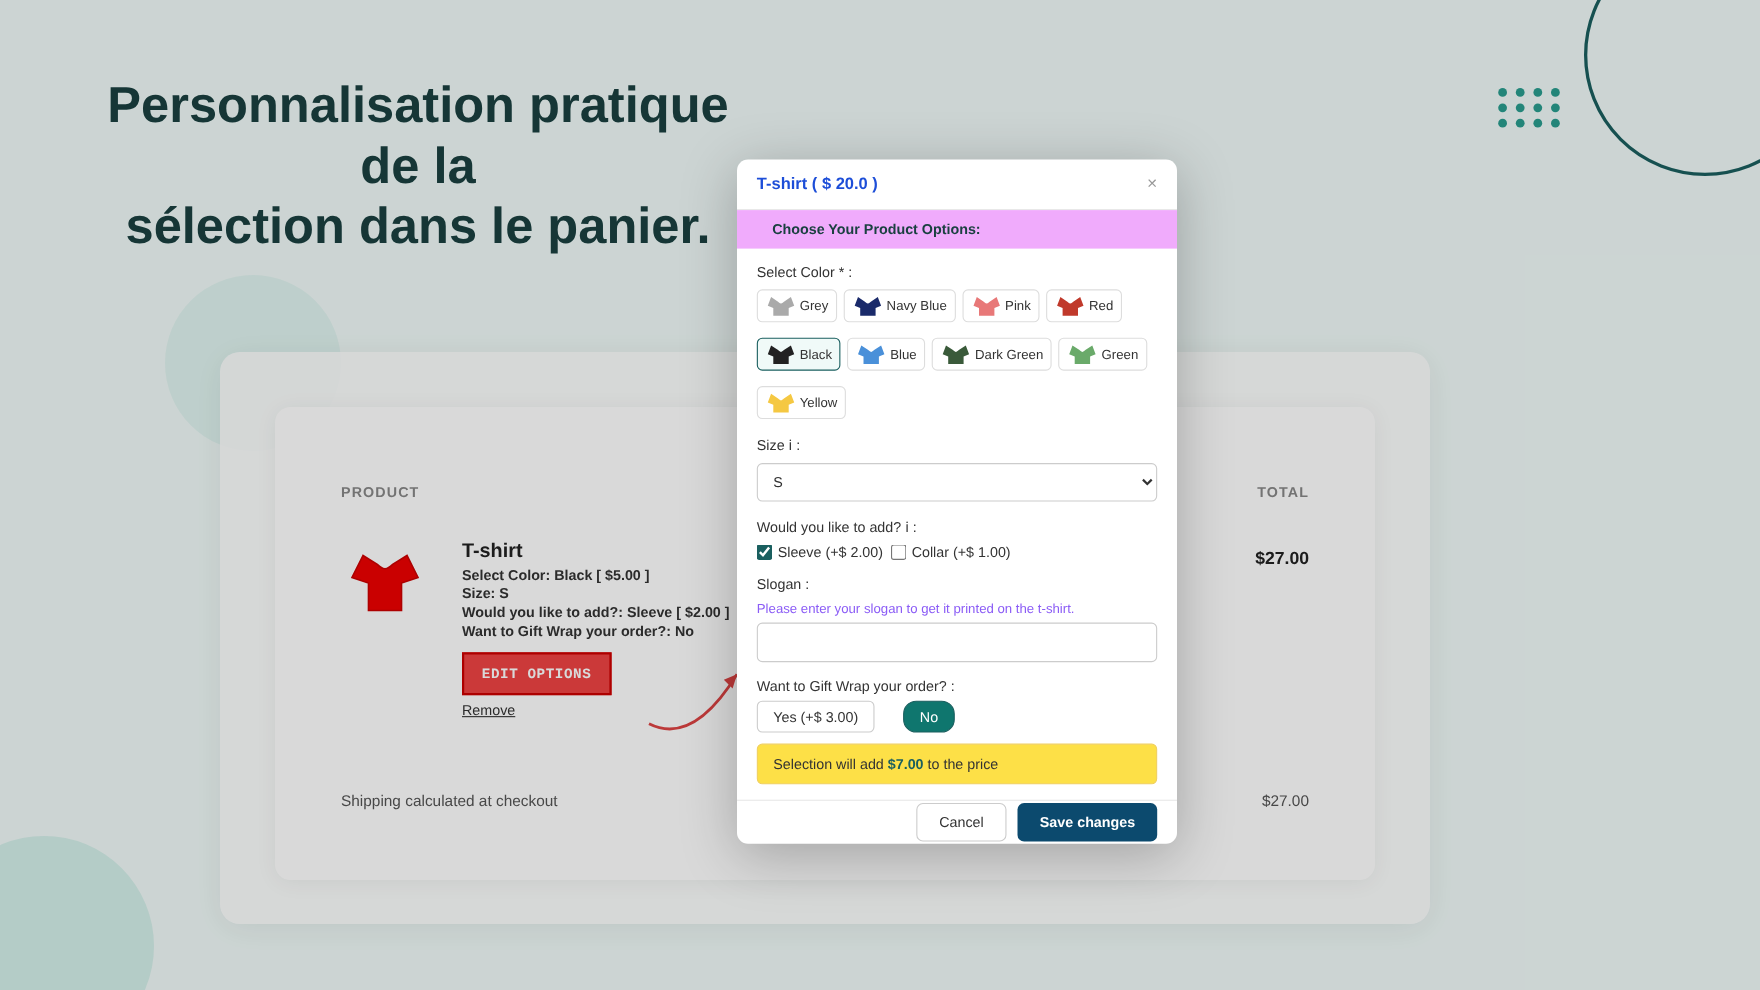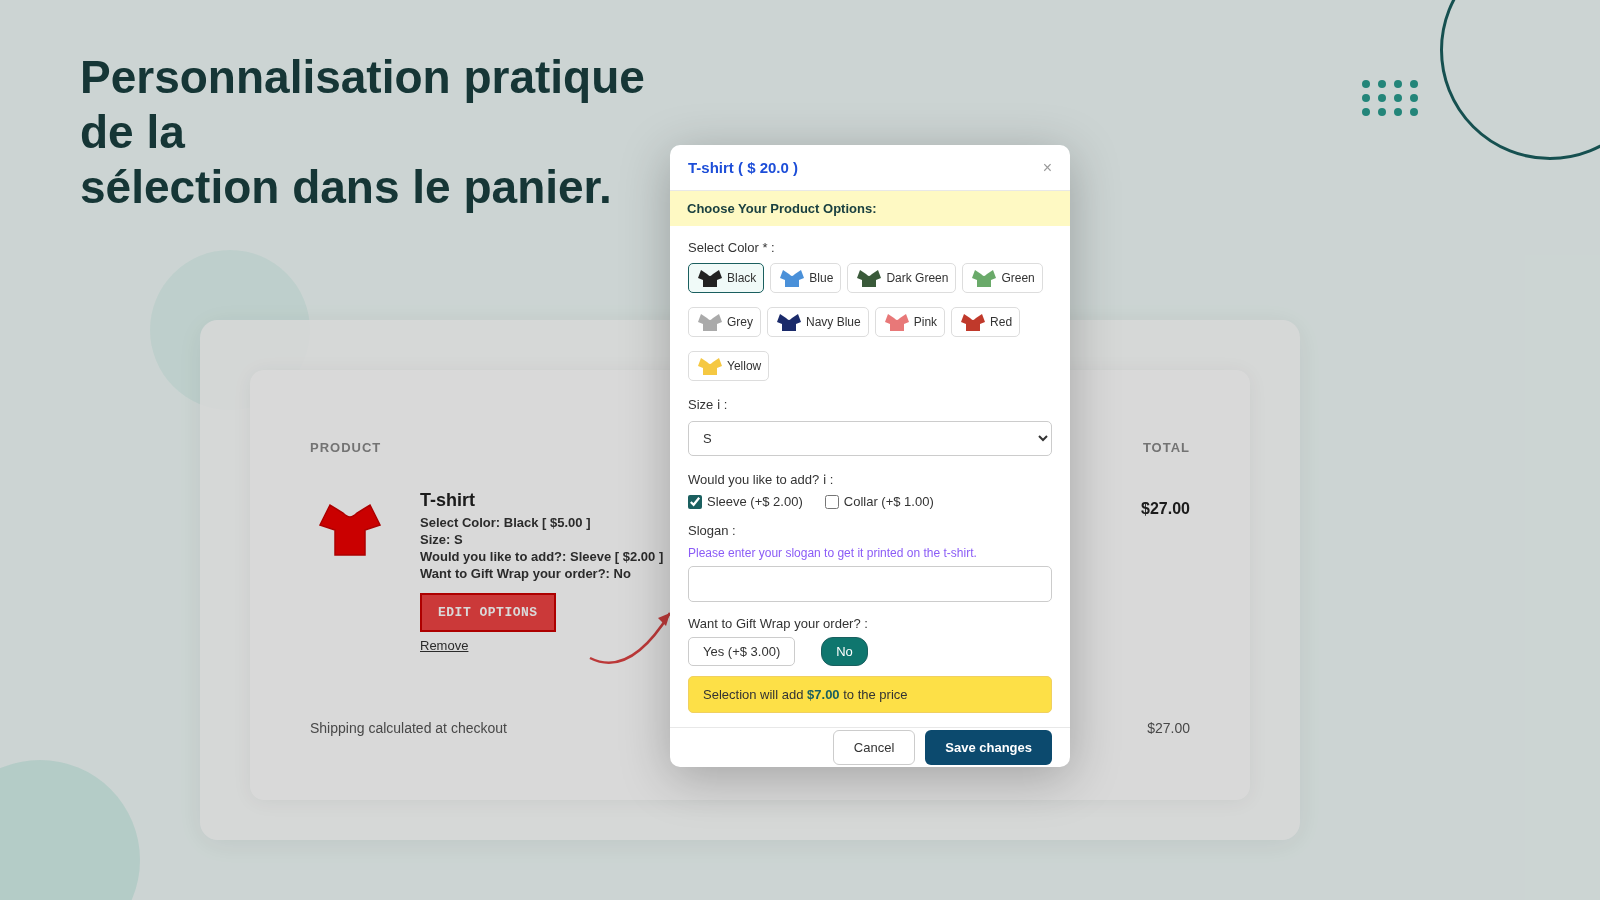--- a/index.html
+++ b/index.html
@@ -52,27 +52,28 @@
     .dot {
       width: 8px;
       height: 8px;
       border-radius: 50%;
       background: #2a9d8f;
     }
 
     
     .main-heading {
       position: absolute;
-      top: 50px;
+      top: 68px;
       left: 80px;
       font-size: 46px;
       font-weight: 800;
       color: #1a4040;
       line-height: 1.2;
       max-width: 600px;
+      text-align: center;
     }
 
     
     .cart-bg-panel {
       position: absolute;
       top: 320px;
       left: 200px;
       width: 1100px;
       height: 520px;
       background: #fff;
@@ -221,22 +222,22 @@
     }
     .modal-close {
       font-size: 16px;
       color: #999;
       cursor: pointer;
       background: none;
       border: none;
       line-height: 1;
     }
     .modal-section-header {
-      background: #fef9c3;
-      padding: 10px 17px;
+      background: #f0abfc;
+      padding: 10px 32px;
       font-size: 13px;
       font-weight: 700;
       color: #1a4040;
     }
     .modal-body {
       padding: 14px 18px;
       max-height: 580px;
       overflow-y: auto;
     }
     .field-label {
@@ -286,21 +287,21 @@
       margin-bottom: 14px;
     }
     .addon-label {
       font-size: 13px;
       color: #333;
       margin-bottom: 6px;
       font-weight: 500;
     }
     .addon-options {
       display: flex;
-      gap: 22px;
+      gap: 7px;
     }
     .addon-option {
       display: flex;
       align-items: center;
       gap: 5px;
       font-size: 13px;
       color: #333;
     }
     .addon-option input[type="checkbox"] {
       accent-color: #1a5f5f;
@@ -482,20 +483,50 @@
     <button class="modal-close">×</button>
   </div>
   <div class="modal-section-header">Choose Your Product Options:</div>
   <div class="modal-body">
 
     <div class="field-label">
       <span>Select Color * :</span>
     </div>
     <div class="color-options">
 
+      <div class="color-option">
+        <svg class="tshirt-swatch" width="28" height="22" viewBox="0 0 28 22">
+            <path d="M5 3L2 11L7 13L7 20L21 20L21 13L26 11L23 3L17 7C17 7 15 9 14 9C13 9 11 7 11 7Z" fill="#aaa"></path>
+          </svg>
+        <span>Grey</span>
+      </div>
+
+      <div class="color-option">
+        <svg class="tshirt-swatch" width="28" height="22" viewBox="0 0 28 22">
+            <path d="M5 3L2 11L7 13L7 20L21 20L21 13L26 11L23 3L17 7C17 7 15 9 14 9C13 9 11 7 11 7Z" fill="#1a2a6a"></path>
+          </svg>
+        <span>Navy Blue</span>
+      </div>
+
+      <div class="color-option">
+        <svg class="tshirt-swatch" width="28" height="22" viewBox="0 0 28 22">
+            <path d="M5 3L2 11L7 13L7 20L21 20L21 13L26 11L23 3L17 7C17 7 15 9 14 9C13 9 11 7 11 7Z" fill="#e87878"></path>
+          </svg>
+        <span>Pink</span>
+      </div>
+
+      <div class="color-option">
+        <svg class="tshirt-swatch" width="28" height="22" viewBox="0 0 28 22">
+            <path d="M5 3L2 11L7 13L7 20L21 20L21 13L26 11L23 3L17 7C17 7 15 9 14 9C13 9 11 7 11 7Z" fill="#c0392b"></path>
+          </svg>
+        <span>Red</span>
+      </div>
+    </div>
+    <div class="color-options">
+
       <div class="color-option selected">
         <svg class="tshirt-swatch" width="28" height="22" viewBox="0 0 28 22">
             <path d="M5 3L2 11L7 13L7 20L21 20L21 13L26 11L23 3L17 7C17 7 15 9 14 9C13 9 11 7 11 7Z" fill="#222"></path>
           </svg>
         <span>Black</span>
       </div>
 
       <div class="color-option">
         <svg class="tshirt-swatch" width="28" height="22" viewBox="0 0 28 22">
             <path d="M5 3L2 11L7 13L7 20L21 20L21 13L26 11L23 3L17 7C17 7 15 9 14 9C13 9 11 7 11 7Z" fill="#4a90d9"></path>
@@ -508,50 +539,20 @@
             <path d="M5 3L2 11L7 13L7 20L21 20L21 13L26 11L23 3L17 7C17 7 15 9 14 9C13 9 11 7 11 7Z" fill="#3a5a3a"></path>
           </svg>
         <span>Dark Green</span>
       </div>
 
       <div class="color-option">
         <svg class="tshirt-swatch" width="28" height="22" viewBox="0 0 28 22">
             <path d="M5 3L2 11L7 13L7 20L21 20L21 13L26 11L23 3L17 7C17 7 15 9 14 9C13 9 11 7 11 7Z" fill="#6aaa6a"></path>
           </svg>
         <span>Green</span>
-      </div>
-    </div>
-    <div class="color-options">
-
-      <div class="color-option">
-        <svg class="tshirt-swatch" width="28" height="22" viewBox="0 0 28 22">
-            <path d="M5 3L2 11L7 13L7 20L21 20L21 13L26 11L23 3L17 7C17 7 15 9 14 9C13 9 11 7 11 7Z" fill="#aaa"></path>
-          </svg>
-        <span>Grey</span>
-      </div>
-
-      <div class="color-option">
-        <svg class="tshirt-swatch" width="28" height="22" viewBox="0 0 28 22">
-            <path d="M5 3L2 11L7 13L7 20L21 20L21 13L26 11L23 3L17 7C17 7 15 9 14 9C13 9 11 7 11 7Z" fill="#1a2a6a"></path>
-          </svg>
-        <span>Navy Blue</span>
-      </div>
-
-      <div class="color-option">
-        <svg class="tshirt-swatch" width="28" height="22" viewBox="0 0 28 22">
-            <path d="M5 3L2 11L7 13L7 20L21 20L21 13L26 11L23 3L17 7C17 7 15 9 14 9C13 9 11 7 11 7Z" fill="#e87878"></path>
-          </svg>
-        <span>Pink</span>
-      </div>
-
-      <div class="color-option">
-        <svg class="tshirt-swatch" width="28" height="22" viewBox="0 0 28 22">
-            <path d="M5 3L2 11L7 13L7 20L21 20L21 13L26 11L23 3L17 7C17 7 15 9 14 9C13 9 11 7 11 7Z" fill="#c0392b"></path>
-          </svg>
-        <span>Red</span>
       </div>
     </div>
     <div class="color-options">
 
       <div class="color-option">
         <svg class="tshirt-swatch" width="28" height="22" viewBox="0 0 28 22">
             <path d="M5 3L2 11L7 13L7 20L21 20L21 13L26 11L23 3L17 7C17 7 15 9 14 9C13 9 11 7 11 7Z" fill="#f5c842"></path>
           </svg>
         <span>Yellow</span>
       </div>

